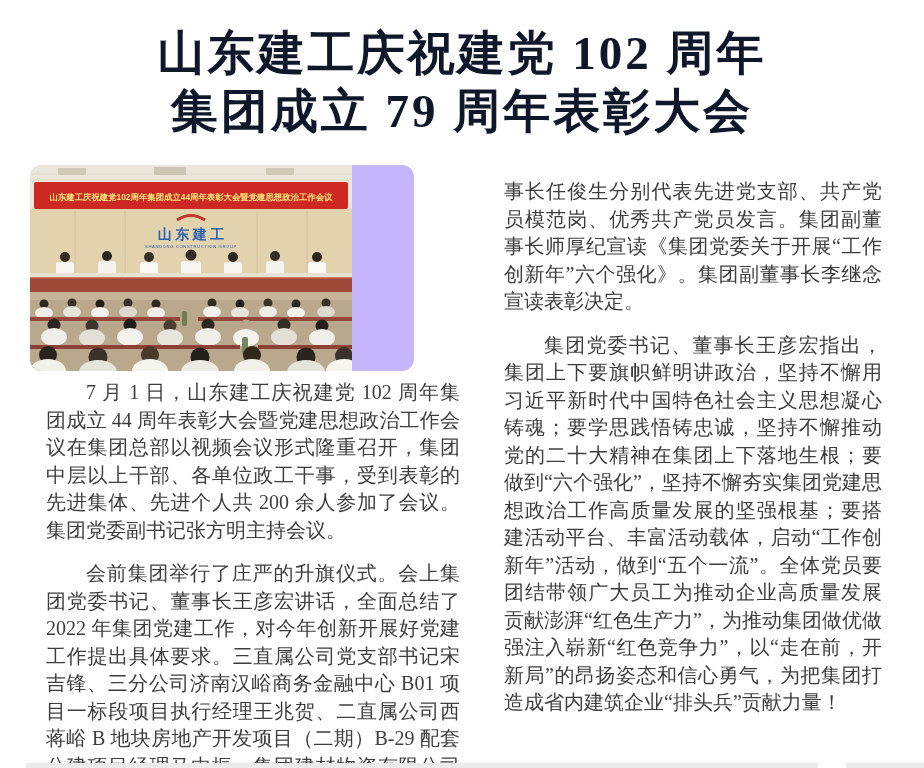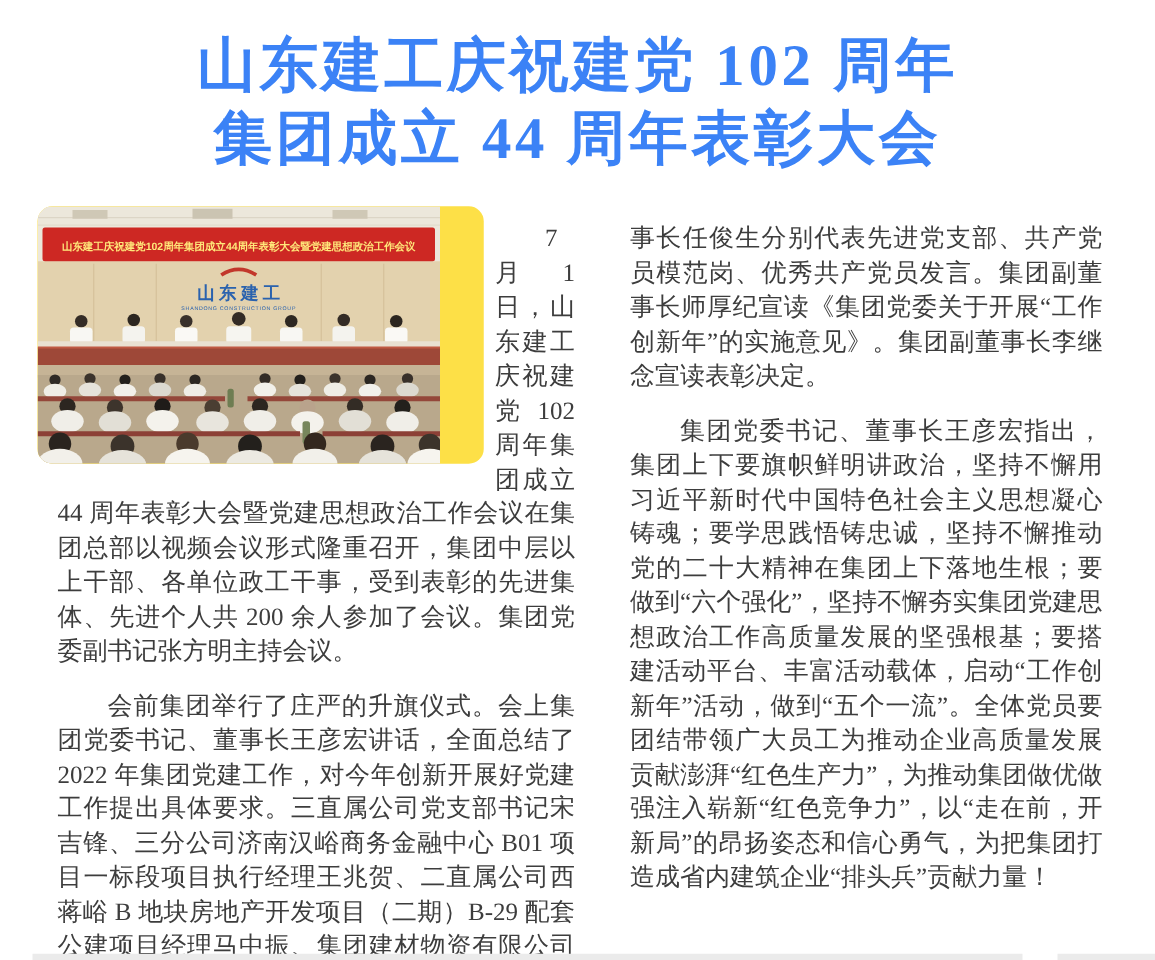--- a/index.html
+++ b/index.html
@@ -15,66 +15,66 @@
   .headline{
     padding-top:24px;
     text-align:center;
   }
   .headline .hline{
     display:block;
     font-size:47px;
     line-height:58px;
     font-weight:700;
     letter-spacing:3px;
-    color:#3b82f6;
+    color:#0f172a;
     white-space:nowrap;
   }
   
   .columns{
     display:flex;
     padding:22px 26px 0 30px;
   }
   .col-left{ width:446px; flex:0 0 446px; margin-right:12px; }
   .col-right{ flex:1; }
   .col-left p,.col-right p{
     margin:16px;
     font-size:20px;
     line-height:27.5px;
     text-align:justify;
     color:#3d3d3d;
   }
   p.indent{ text-indent:2em; }
   
   .photo-frame{
     float:left;
-    width:357px;height:206px;
+    width:384px;height:206px;
     margin:3px 9px 8px 0;
     border-radius:12px;
     overflow:hidden;
-    background:#fde047;
+    background:#c4b5fd;
   }
   .photo-frame svg{ display:block; }
   
   .bottom-strip{
     position:absolute;
     height:5px;
     background:#ebebeb;
     bottom:0;
   }
   .bottom-strip.left{ left:26px; width:792px; }
   .bottom-strip.right{ left:846px; width:78px; }
 </style>
 </head>
 <body>
 
 <div class="page">
 
   <div class="headline">
     <span class="hline">山东建工庆祝建党 102 周年</span>
-    <span class="hline">集团成立 44 周年表彰大会</span>
+    <span class="hline">集团成立 79 周年表彰大会</span>
   </div>
 
   <div class="columns">
 
     <div class="col-left">
 
       <div class="photo-frame">
         <svg width="322" height="206" viewBox="0 0 322 206" xmlns="http://www.w3.org/2000/svg">
 
           <rect x="0" y="0" width="322" height="60" fill="#ece7db"></rect>
@@ -203,21 +203,21 @@
             </g>
           </g>
         </svg>
       </div>
 
       <p class="indent">7 月 1 日，山东建工庆祝建党 102 周年集团成立 44 周年表彰大会暨党建思想政治工作会议在集团总部以视频会议形式隆重召开，集团中层以上干部、各单位政工干事，受到表彰的先进集体、先进个人共 200 余人参加了会议。集团党委副书记张方明主持会议。</p>
       <p class="indent">会前集团举行了庄严的升旗仪式。会上集团党委书记、董事长王彦宏讲话，全面总结了 2022 年集团党建工作，对今年创新开展好党建工作提出具体要求。三直属公司党支部书记宋吉锋、三分公司济南汉峪商务金融中心 B01 项目一标段项目执行经理王兆贺、二直属公司西蒋峪 B 地块房地产开发项目（二期）B-29 配套公建项目经理马中振、集团建材物资有限公司董</p>
     </div>
 
     <div class="col-right">
-      <p>事长任俊生分别代表先进党支部、共产党员模范岗、优秀共产党员发言。集团副董事长师厚纪宣读《集团党委关于开展“工作创新年”的实施意见》。集团副董事长李继念宣读表彰决定。</p>
+      <p>事长任俊生分别代表先进党支部、共产党员模范岗、优秀共产党员发言。集团副董事长师厚纪宣读《集团党委关于开展“工作创新年”六个强化》。集团副董事长李继念宣读表彰决定。</p>
       <p class="indent">集团党委书记、董事长王彦宏指出，集团上下要旗帜鲜明讲政治，坚持不懈用习近平新时代中国特色社会主义思想凝心铸魂；要学思践悟铸忠诚，坚持不懈推动党的二十大精神在集团上下落地生根；要做到“六个强化”，坚持不懈夯实集团党建思想政治工作高质量发展的坚强根基；要搭建活动平台、丰富活动载体，启动“工作创新年”活动，做到“五个一流”。全体党员要团结带领广大员工为推动企业高质量发展贡献澎湃“红色生产力”，为推动集团做优做强注入崭新“红色竞争力”，以“走在前，开新局”的昂扬姿态和信心勇气，为把集团打造成省内建筑企业“排头兵”贡献力量！</p>
 
     </div>
 
   </div>
 
   <div class="bottom-strip left"></div>
   <div class="bottom-strip right"></div>
 
 </div>

